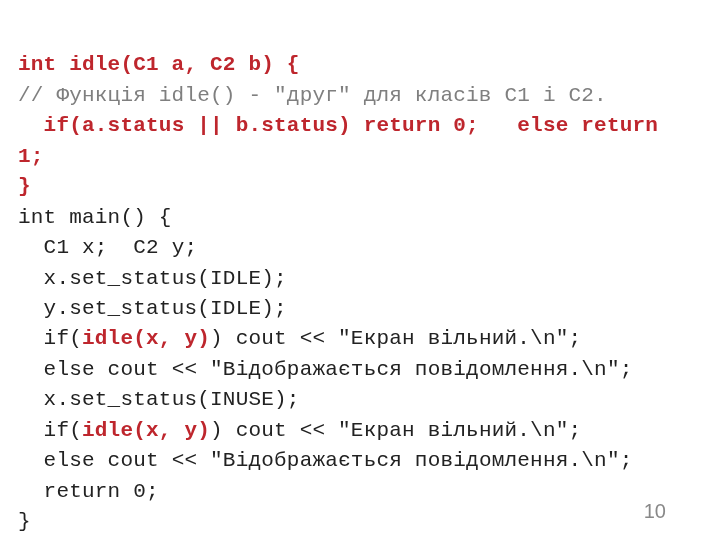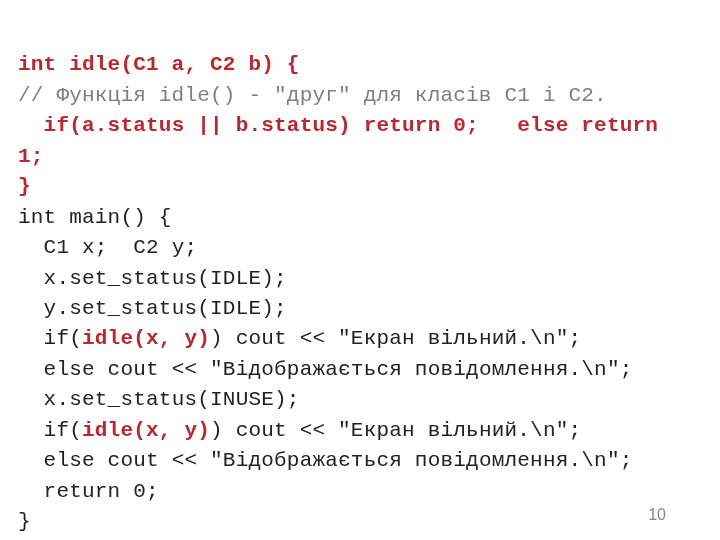--- a/index.html
+++ b/index.html
@@ -27,21 +27,21 @@
     letter-spacing: 0.2px;
   }
   .kw   { color: #be262d; font-weight: 600; }   
   .plain{ color: #222; }
   .gray { color: #7f7f7f; }
   .page-num {
     position: absolute;
     right: 26px;
     bottom: 14px;
     font-family: Arial, sans-serif;
-    font-size: 16px;
+    font-size: 20px;
     color: #888;
   }
 </style>
 </head>
 <body>
 
 <div class="page">
 <div class="code">
 <span class="kw">int idle(C1 a, C2 b) {</span>
 <span class="gray">// Функція idle() - "друг" для класів C1 і C2.</span>

